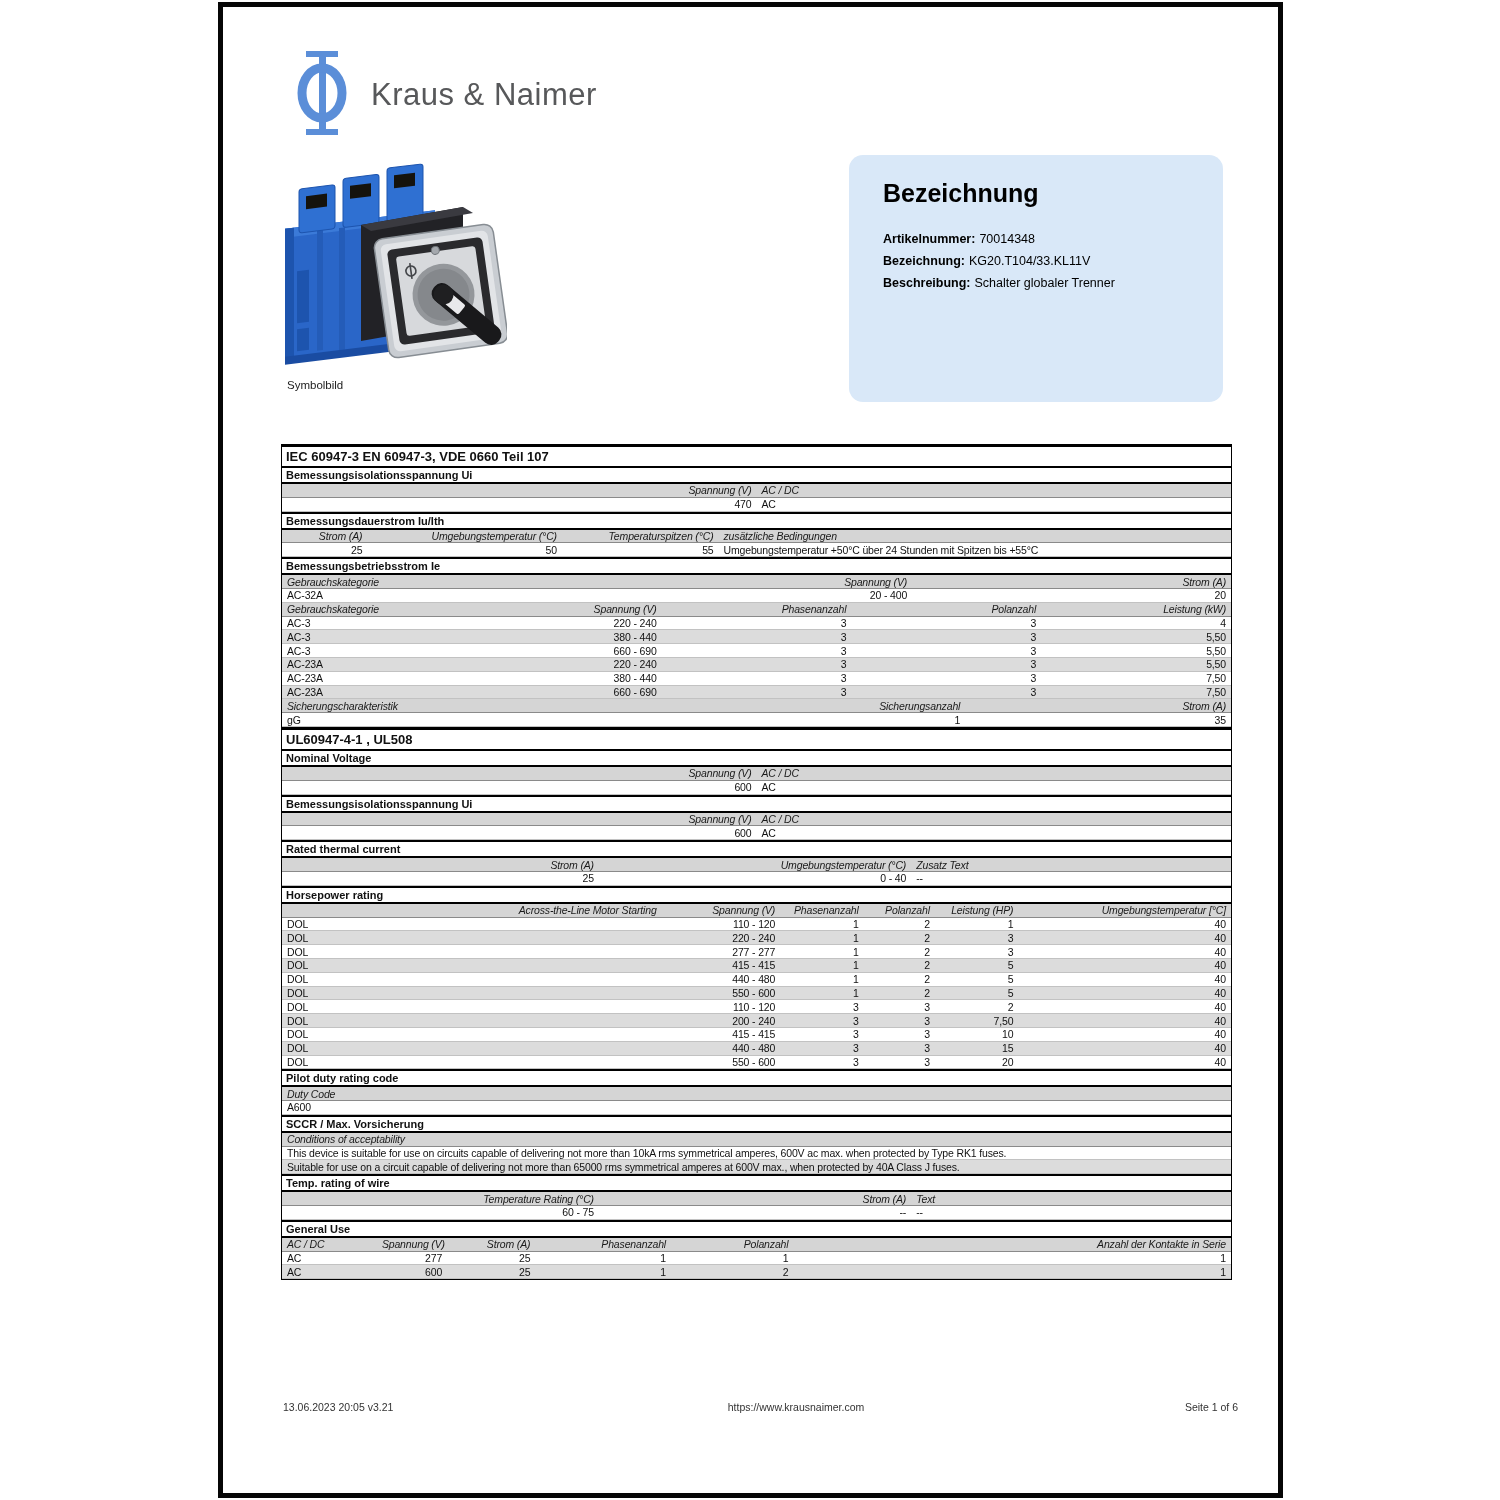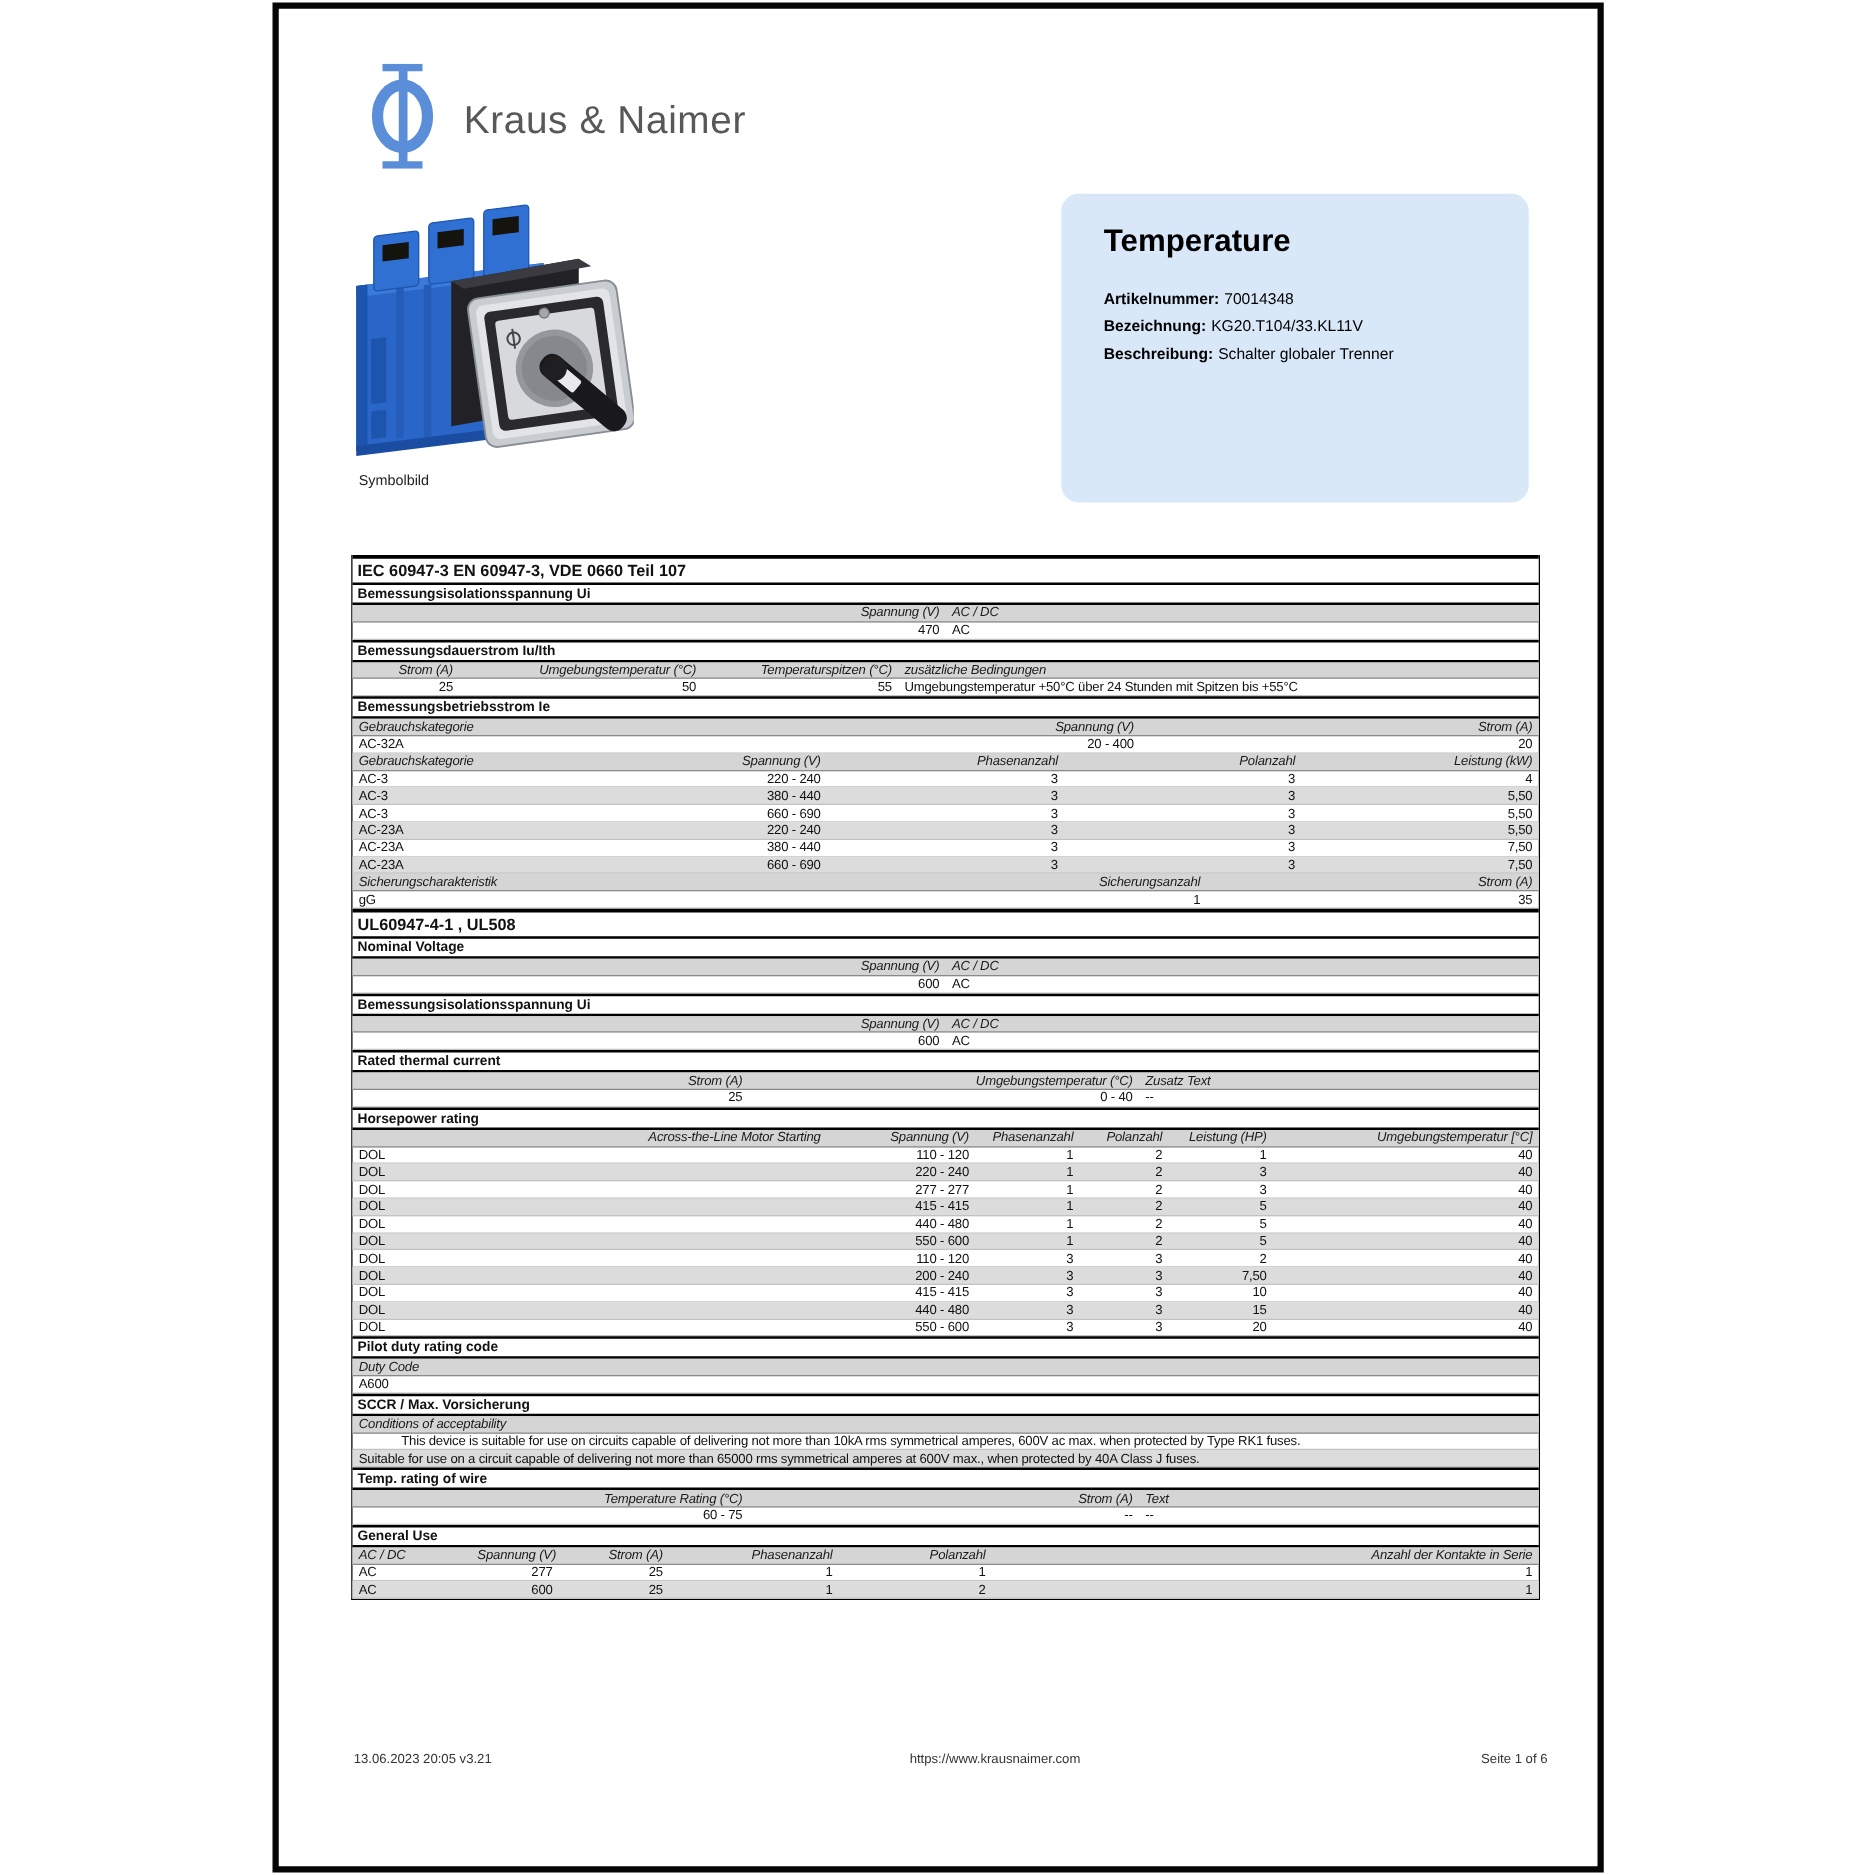--- a/index.html
+++ b/index.html
@@ -116,21 +116,21 @@
           <rect x="158" y="128" width="20" height="84" rx="9" fill="#19191b"></rect>
           <rect x="162" y="146" width="12" height="18" rx="2" fill="#e9e9eb"></rect>
         </g>
         <circle cx="168" cy="140" r="10" fill="#1f1f21"></circle>
       </g>
     </svg>
   </div>
   <div class="symbolbild">Symbolbild</div>
 
   <div class="infobox">
-    <h1>Temperature</h1>
+    <h1>Bezeichnung</h1>
     <div class="info-line">
       <b>Artikelnummer:</b><span>70014348</span>
     </div>
     <div class="info-line">
       <b>Bezeichnung:</b><span>KG20.T104/33.KL11V</span>
     </div>
     <div class="info-line">
       <b>Beschreibung:</b><span>Schalter globaler Trenner</span>
     </div>
   </div>
@@ -361,21 +361,21 @@
         <span class="c a-l" style="width: 100%;">Duty Code</span>
       </div>
       <div class="trow t-row">
         <span class="c a-l" style="width: 100%;">A600</span>
       </div>
       <div class="trow t-sec">SCCR / Max. Vorsicherung</div>
       <div class="trow t-head">
         <span class="c a-l" style="width: 100%;">Conditions of acceptability</span>
       </div>
       <div class="trow t-row">
-        <span class="c a-l" style="width: 100%; margin-left: 34px;">This device is suitable for use on circuits capable of delivering not more than 10kA rms symmetrical amperes, 600V ac max. when protected by Type RK1 fuses.</span>
+        <span class="c a-l" style="width: 100%;">This device is suitable for use on circuits capable of delivering not more than 10kA rms symmetrical amperes, 600V ac max. when protected by Type RK1 fuses.</span>
       </div>
       <div class="trow t-row alt">
         <span class="c a-l" style="width: 100%;">Suitable for use on a circuit capable of delivering not more than 65000 rms symmetrical amperes at 600V max., when protected by 40A Class J fuses.</span>
       </div>
       <div class="trow t-sec">Temp. rating of wire</div>
       <div class="trow t-head">
         <span class="c a-r" style="width: 33.4%;">Temperature Rating (°C)</span>
         <span class="c a-r" style="width: 32.9%;">Strom (A)</span>
         <span class="c a-l" style="width: 33.7%;">Text</span>
       </div>

